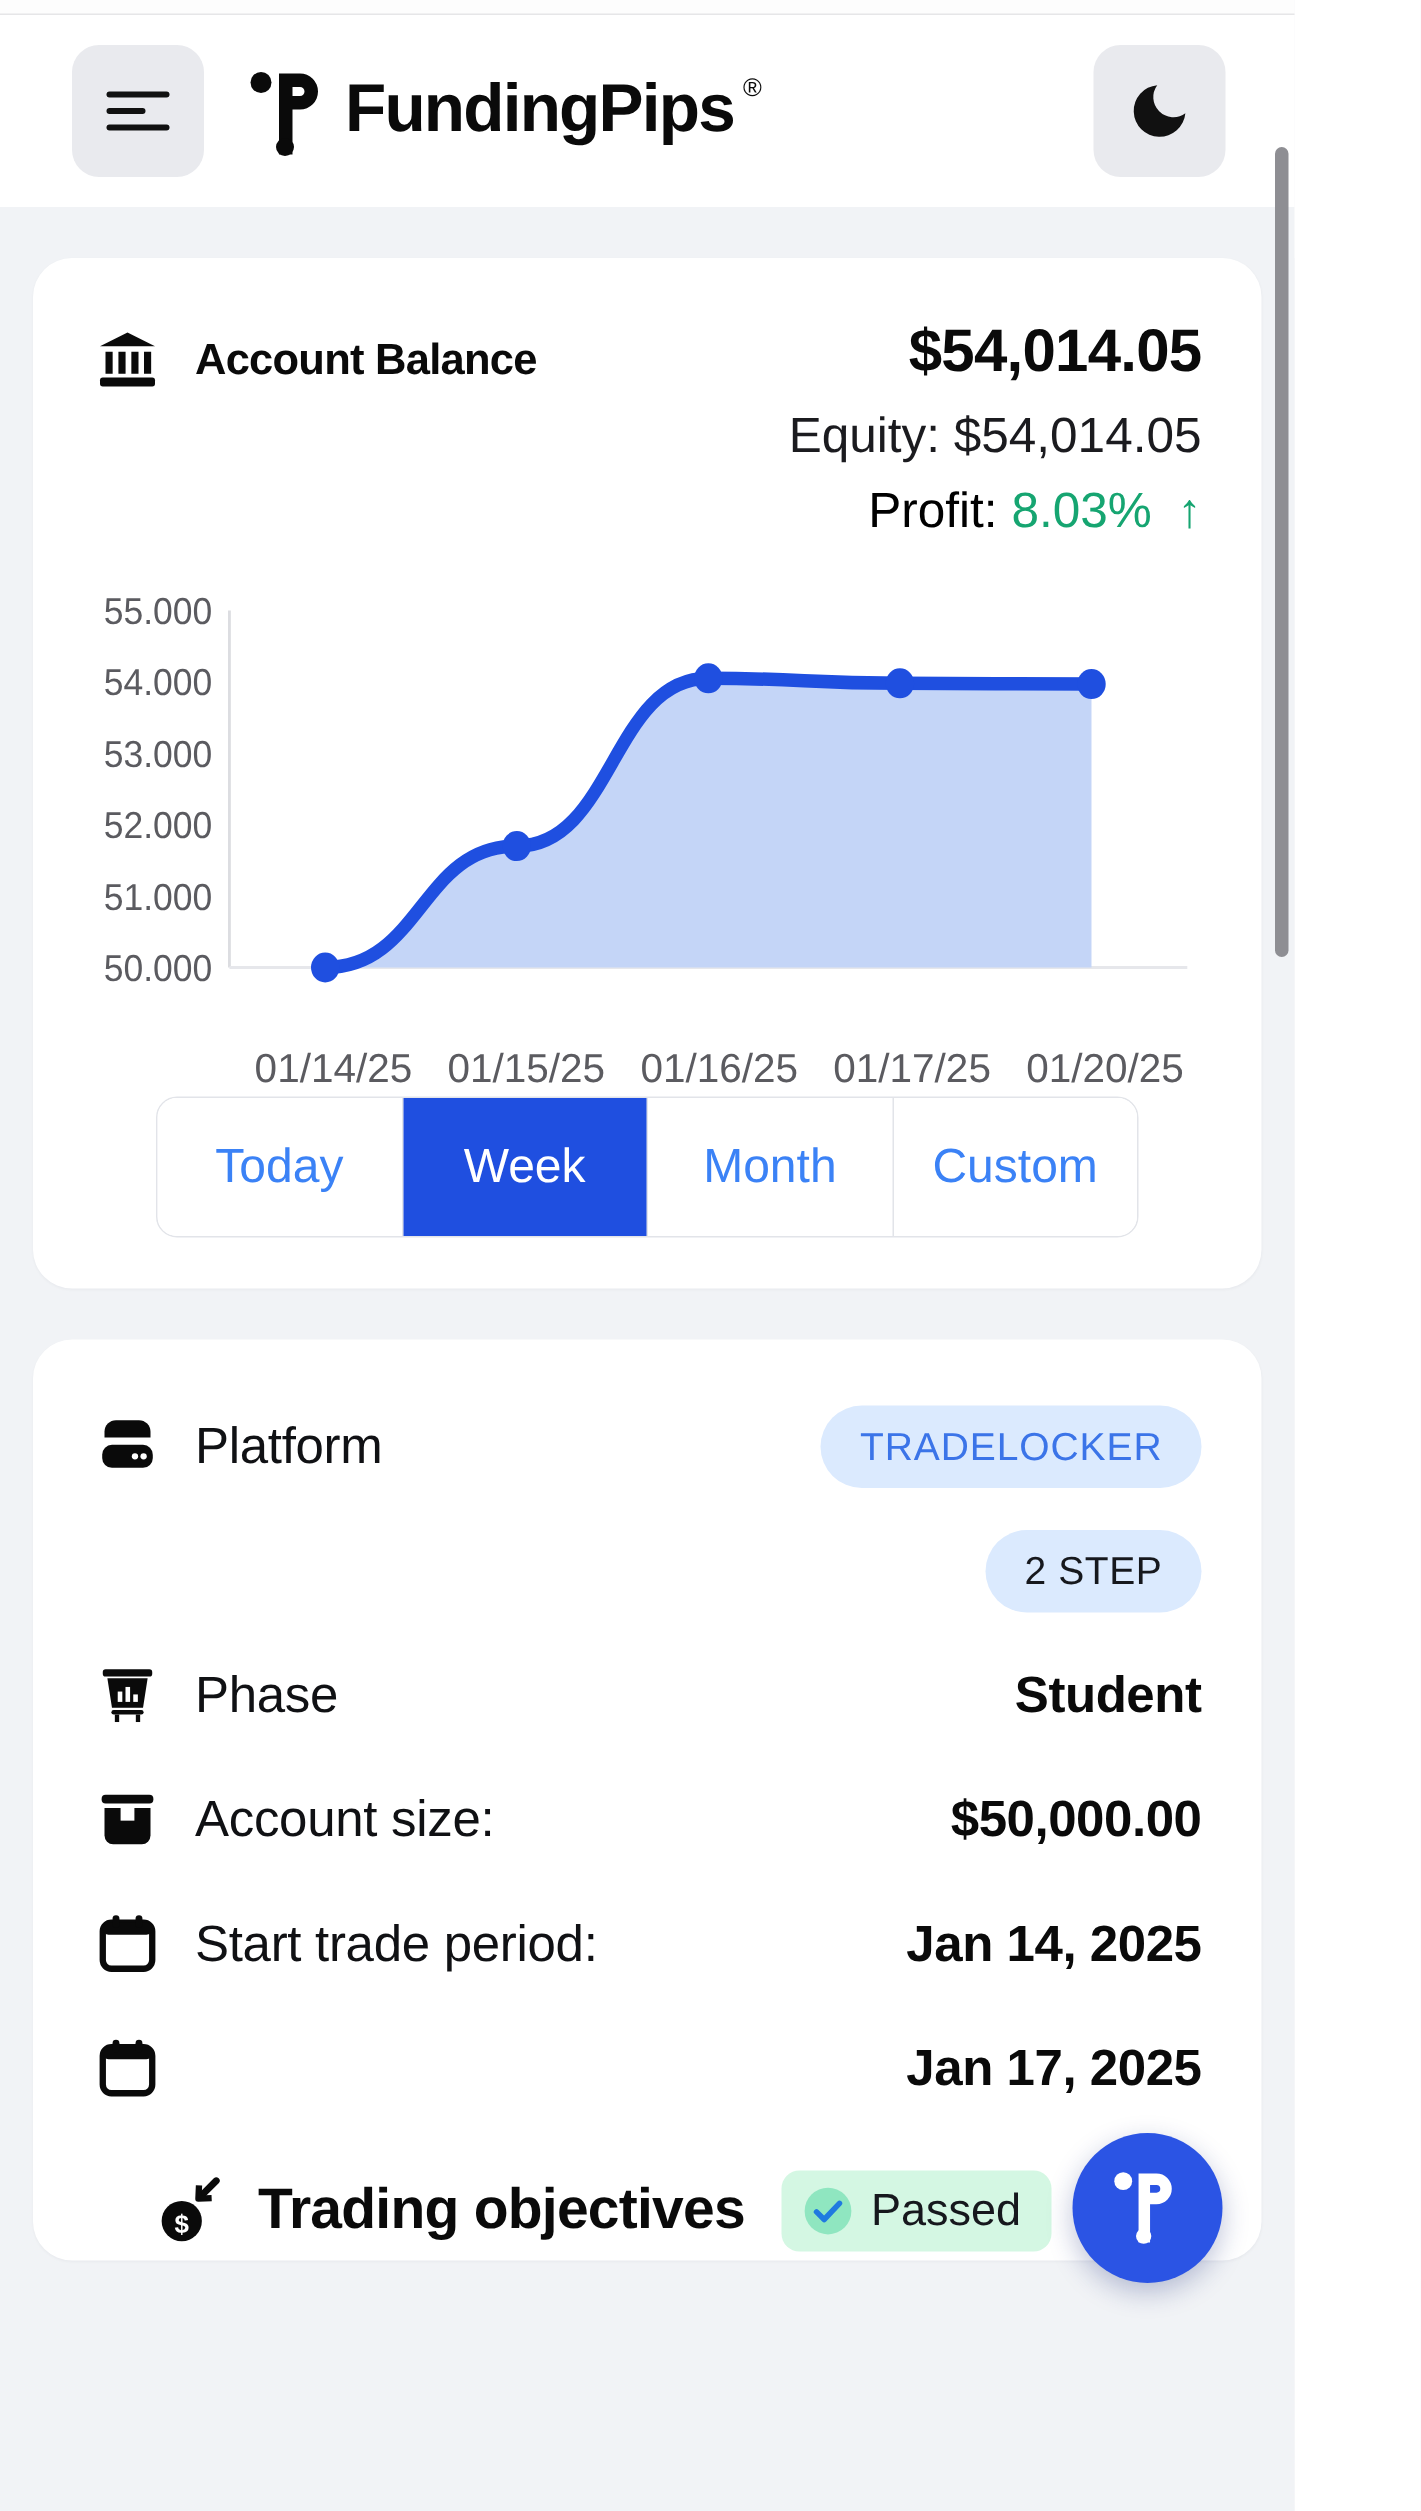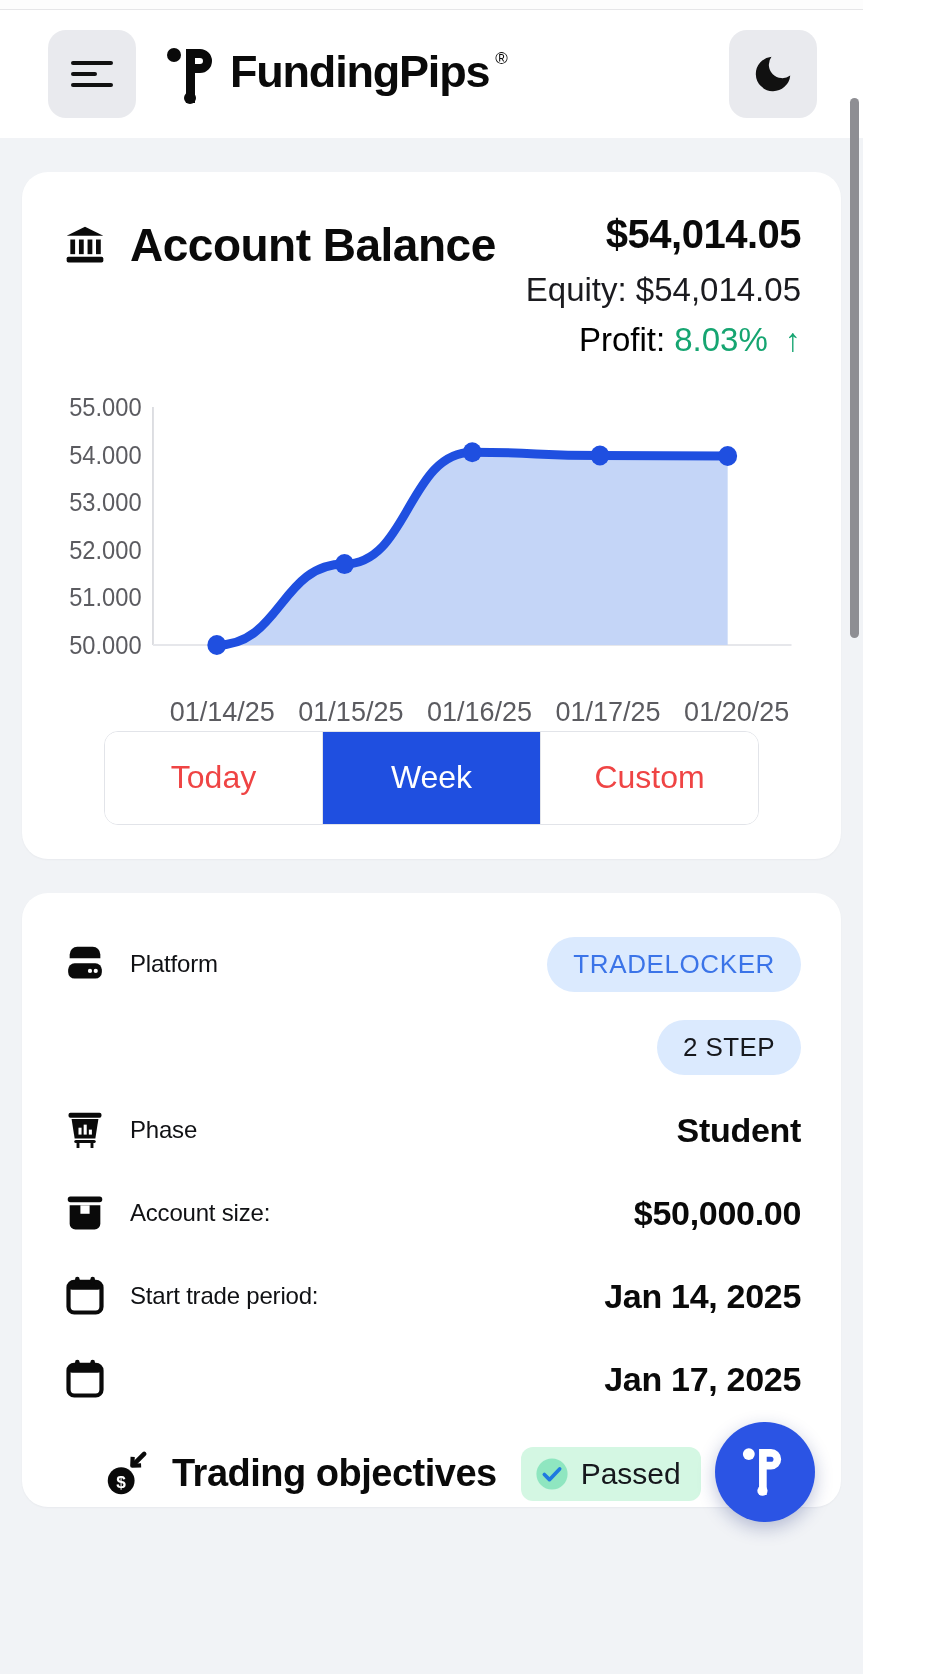--- a/index.html
+++ b/index.html
@@ -51,21 +51,21 @@
     background: #ffffff; border-radius: 26px;
     margin-top: 34px;
     box-shadow: 0 1px 2px rgba(16,24,40,.04);
   }
 
   
   .balance-card { padding: 40px 40px 34px 40px; }
   .bal-top { display: flex; align-items: flex-start; justify-content: space-between; }
   .bal-left { display: flex; align-items: center; gap: 22px; padding-top: 6px; }
   .bank-icon { width: 46px; height: 44px; flex: none; }
-  .bal-title { font-size: 46px; font-weight: 700; color: #0a0a0a; letter-spacing: -0.5px; }
+  .bal-title { font-size: 29px; font-weight: 700; color: #0a0a0a; letter-spacing: -0.5px; }
   .bal-right { text-align: right; }
   .bal-amount { font-size: 40px; font-weight: 700; color: #0a0a0a; letter-spacing: -0.5px; line-height: 1.12; }
   .bal-sub { font-size: 33px; color: #1b1b1f; margin-top: 14px; line-height: 1.15; }
   .bal-sub .lbl { color: #1b1b1f; }
   .bal-sub .val { font-weight: 400; }
   .profit-row { font-size: 33px; margin-top: 12px; white-space: nowrap; }
   .profit-val { color: #16a571; font-weight: 500; }
   .profit-arrow { color: #16a571; font-size: 32px; margin-left: 8px; }
 
   
@@ -75,34 +75,34 @@
   .xaxis span { flex: 1; text-align: center; font-size: 27px; color: #5b5b60; }
 
   
   .segment {
     margin: 38px auto 0 auto; width: 655px; height: 94px;
     border: 1px solid #e2e4e9; border-radius: 14px;
     display: flex; overflow: hidden; background: #fff;
   }
   .seg-item {
     flex: 1; display: flex; align-items: center; justify-content: center;
-    font-size: 32px; color: #ef4444; cursor: pointer;
+    font-size: 32px; color: #3b82f6; cursor: pointer;
     border-right: 1px solid #e2e4e9; background: #fff;
   }
   .seg-item:last-child { border-right: none; }
   .seg-item.active { background: #1f4fe0; color: #ffffff; }
 
   
   .details-card { padding: 30px 40px 6px 40px; }
   .row {
     display: flex; align-items: center; min-height: 83px;
   }
   .row-left { display: flex; align-items: center; gap: 22px; }
   .row-icon { width: 46px; height: 46px; flex: none; }
-  .row-label { font-size: 24px; color: #101114; letter-spacing: -0.2px; }
+  .row-label { font-size: 34px; color: #101114; letter-spacing: -0.2px; }
   .row-value { margin-left: auto; font-size: 34px; font-weight: 700; color: #0a0a0a; letter-spacing: -0.3px; }
   .pill {
     margin-left: auto; border-radius: 999px;
     padding: 12px 26px; font-size: 26px; letter-spacing: .6px;
     background: #dbeafe;
   }
   .pill.blue-text { color: #3b74e8; }
   .pill.dark-text { color: #16181d; letter-spacing: .4px; }
 
   
@@ -232,20 +232,21 @@
           <span>01/15/25</span>
           <span>01/16/25</span>
           <span>01/17/25</span>
           <span>01/20/25</span>
         </div>
       </div>
 
       <div class="segment">
         <div class="seg-item">Today</div>
         <div class="seg-item active">Week</div>
+        <div class="seg-item">Month</div>
         <div class="seg-item">Custom</div>
       </div>
     </div>
 
     <div class="card details-card">
 
       <div class="row">
         <div class="row-left">
           <svg class="row-icon" viewBox="0 0 24 24">
             <path d="M4 7a4 4 0 0 1 4-4h8a4 4 0 0 1 4 4v2H4z" fill="#0a0a0a"></path>

